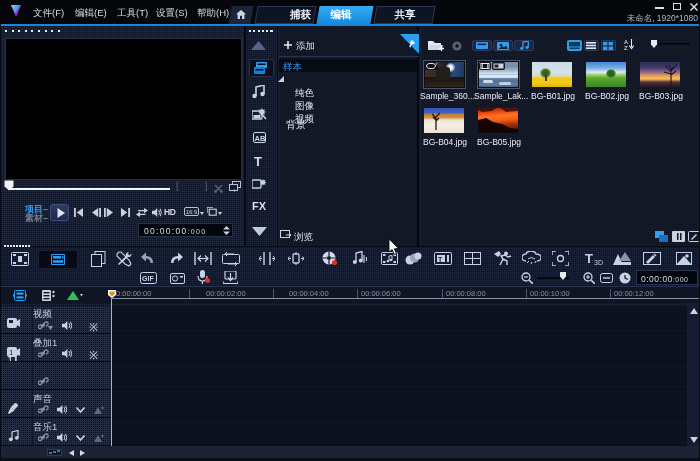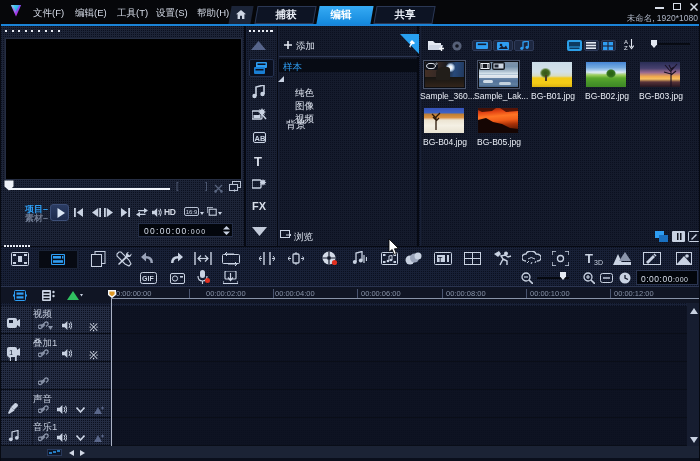--- a/index.html
+++ b/index.html
@@ -37,21 +37,21 @@
 <div class="abs" style="left:75px;top:7px;font-size:9.5px;color:#d6dce8;">编辑(E)</div>
 <div class="abs" style="left:117px;top:7px;font-size:9.5px;color:#d6dce8;">工具(T)</div>
 <div class="abs" style="left:156px;top:7px;font-size:9.5px;color:#d6dce8;">设置(S)</div>
 <div class="abs" style="left:197px;top:7px;font-size:9.5px;color:#d6dce8;">帮助(H)</div>
 
 <div class="abs" style="left:230px;top:6px;width:22px;height:18px;background:#1b2438;transform:skewX(-10deg);"></div>
 <svg class="abs" style="left:236px;top:10px;" width="10" height="9" viewBox="0 0 10 9">
     <path d="M5 0 L10 4.2 L8.4 4.2 L8.4 9 L6 9 L6 5.8 L4 5.8 L4 9 L1.6 9 L1.6 4.2 L0 4.2 Z" fill="#cfd6e4"></path>
   </svg>
 <div class="abs" style="left:256px;top:6px;width:59px;height:18px;background:#0d1424;transform:skewX(-10deg);border:1px solid #2a3754;"></div>
-<div class="abs" style="left:261px;top:8px;width:50px;font-size:10.5px;font-weight:bold;color:#e8edf5;text-align:center;">捕获</div>
+<div class="abs" style="left:261px;top:8px;width:50px;font-size:10.5px;font-weight:bold;color:#e8edf5;text-align:right;">捕获</div>
 <div class="abs" style="left:318px;top:6px;width:54px;height:18px;background:linear-gradient(#36abf4,#1489dd);transform:skewX(-10deg);"></div>
 <div class="abs" style="left:316px;top:8px;width:50px;font-size:10.5px;font-weight:bold;color:#fff;text-align:center;">编辑</div>
 <div class="abs" style="left:375px;top:6px;width:59px;height:18px;background:#0d1424;transform:skewX(-10deg);border:1px solid #2a3754;"></div>
 <div class="abs" style="left:380px;top:8px;width:50px;font-size:10.5px;font-weight:bold;color:#e8edf5;text-align:center;">共享</div>
 
 <div class="abs" style="left:655px;top:7px;width:9px;height:2px;background:#d8dee8;"></div>
 <div class="abs" style="left:673px;top:3px;width:8px;height:7px;border:1.5px solid #d8dee8;"></div>
 <svg class="abs" style="left:690px;top:3px;" width="8" height="8" viewBox="0 0 8 8">
     <path d="M0.5 0.5 L7.5 7.5 M7.5 0.5 L0.5 7.5" stroke="#d8dee8" stroke-width="1.5"></path>
   </svg>
@@ -541,21 +541,21 @@
 <svg class="abs" style="left:67px;top:291px;" width="16" height="10" viewBox="0 0 16 10">
     <path d="M6 0 L12 9 L0 9 Z" fill="#30c060"></path>
     <path d="M13 3 L16 3 L14.5 5.5 Z" fill="#c9d2e2"></path>
   </svg>
 
 <svg class="abs" style="left:108px;top:290px;" width="8" height="8" viewBox="0 0 8 8">
     <path d="M0.7 0.7 L7.3 0.7 L7.3 4.6 L4 7.3 L0.7 4.6 Z" fill="#dd9825" stroke="#f4f5f7" stroke-width="1.4"></path>
   </svg>
 <div class="abs" style="left:116px;top:289px;font-size:7.5px;color:#8893a8;">0:00:00:00</div>
 <div class="abs" style="left:189px;top:289px;font-size:7.5px;color:#8893a8;border-left:1px solid #4a5570;padding-left:16px;">00:00:02:00</div>
-<div class="abs" style="left:273px;top:289px;font-size:7.5px;color:#8893a8;border-left:1px solid #4a5570;padding-left:1px;">00:00:04:00</div>
+<div class="abs" style="left:273px;top:289px;font-size:7.5px;color:#8893a8;border-left:1px solid #4a5570;padding-left:15px;">00:00:04:00</div>
 <div class="abs" style="left:357px;top:289px;font-size:7.5px;color:#8893a8;border-left:1px solid #4a5570;padding-left:3px;">00:00:06:00</div>
 <div class="abs" style="left:442px;top:289px;font-size:7.5px;color:#8893a8;border-left:1px solid #4a5570;padding-left:3px;">00:00:08:00</div>
 <div class="abs" style="left:526px;top:289px;font-size:7.5px;color:#8893a8;border-left:1px solid #4a5570;padding-left:3px;">00:00:10:00</div>
 <div class="abs" style="left:610px;top:289px;font-size:7.5px;color:#8893a8;border-left:1px solid #4a5570;padding-left:3px;">00:00:12:00</div>
 <div class="abs" style="left:111px;top:298px;width:589px;height:1px;background:#8893a8;"></div>
 
 <div class="abs dots" style="left:0;top:303px;width:700px;height:143px;"></div>
 <div class="abs" style="left:32px;top:306px;width:1px;height:139px;background:#141a2a;z-index:4;"></div>
 <div class="abs" style="left:0;top:333px;width:687px;height:1px;background:#0a0e18;z-index:4;"></div>
 <div class="abs" style="left:0;top:361px;width:687px;height:1px;background:#0a0e18;z-index:4;"></div>

